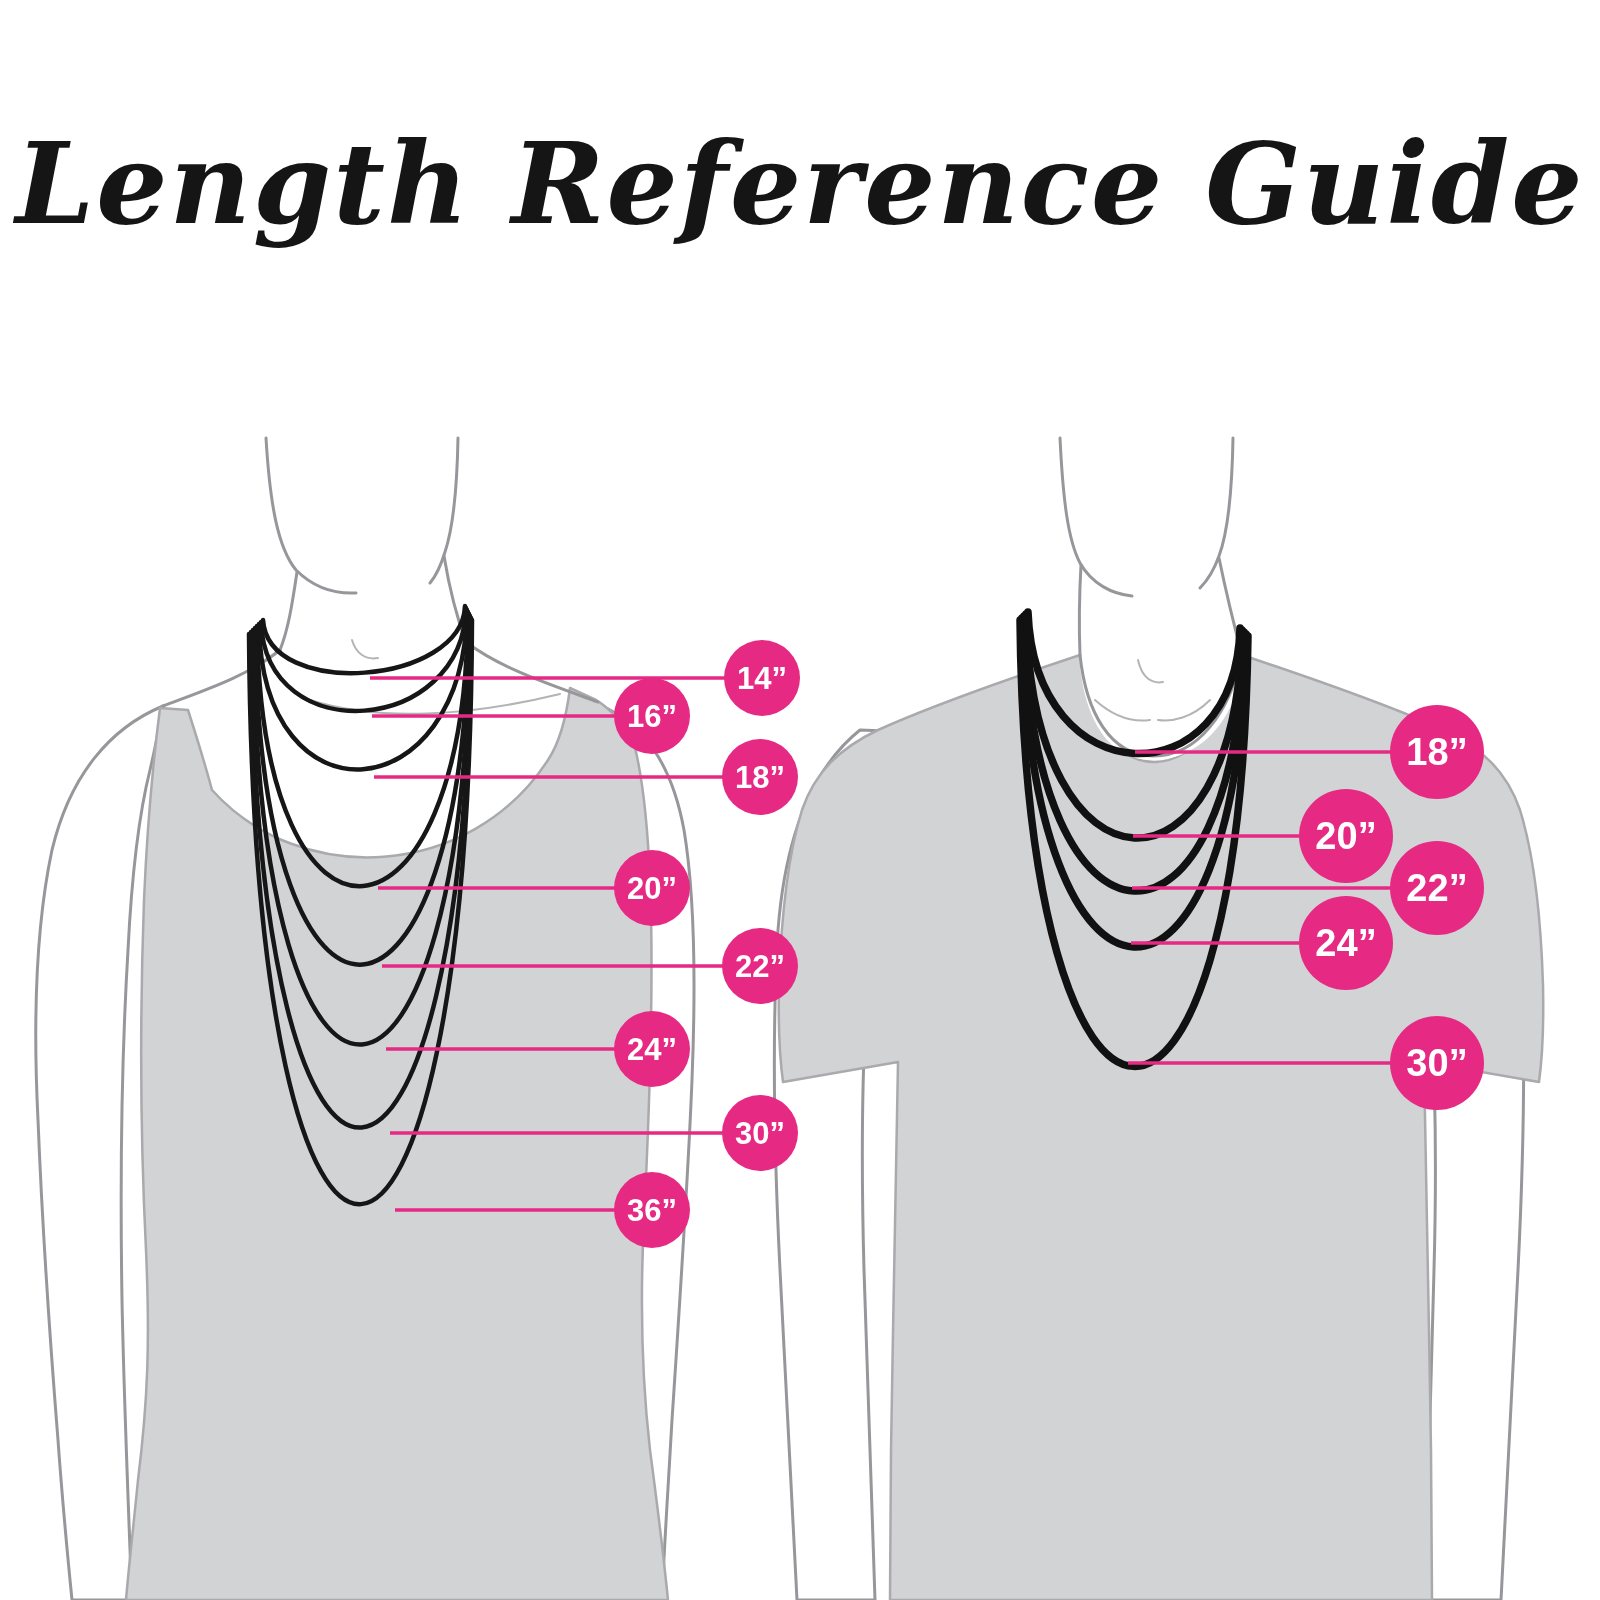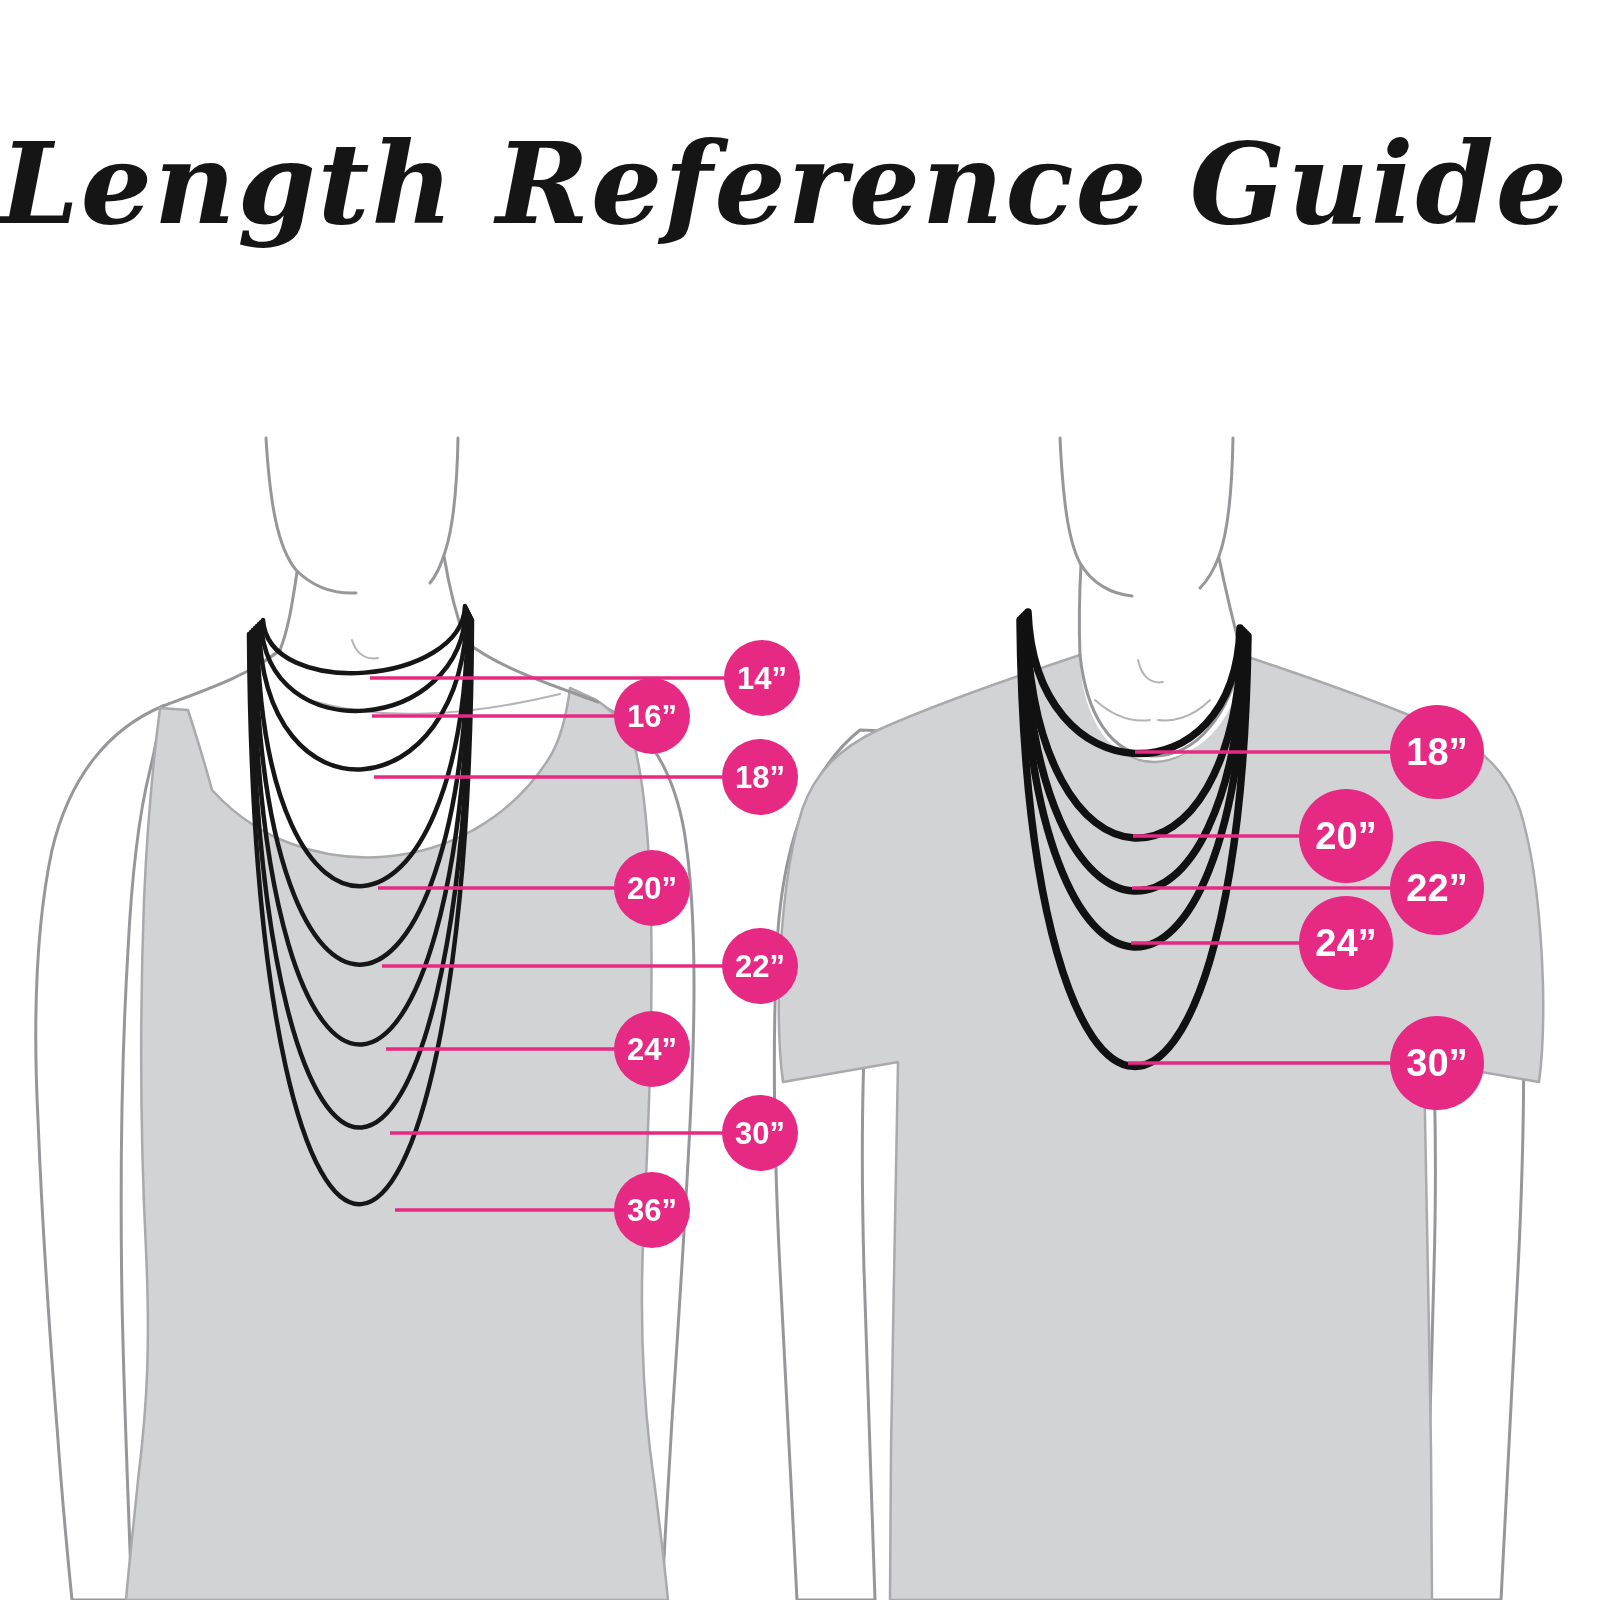--- a/index.html
+++ b/index.html
@@ -1,18 +1,18 @@
 <!DOCTYPE html>
 <html><head>
 <meta charset="utf-8">
 <style>
   html,body{margin:0;padding:0;background:#ffffff;}
   .canvas{position:relative;width:1600px;height:1600px;background:#ffffff;overflow:hidden;
           font-family:"Liberation Sans",sans-serif;}
-  .title{position:absolute;top:118px;left:0;width:1600px;text-align:left;
+  .title{position:absolute;top:118px;left:0;width:1600px;text-align:center;
          font-family:"DejaVu Serif",serif;font-style:italic;font-weight:bold;
          font-size:112px;letter-spacing:2px;color:#151515;}
   svg{position:absolute;top:0;left:0;}
   .skin{fill:#ffffff;stroke:#97979b;stroke-width:3;stroke-linecap:round;stroke-linejoin:round;}
   .garment{fill:#d2d3d5;stroke:#aaaaae;stroke-width:2.5;stroke-linejoin:round;}
   .outline{fill:none;stroke:#97979b;stroke-width:3;stroke-linecap:round;}
   .faint{fill:none;stroke:#b4b4b8;stroke-width:2;stroke-linecap:round;}
   .necklace-w{fill:none;stroke:#161616;stroke-width:4.5;stroke-linecap:round;}
   .necklace-m{fill:none;stroke:#111111;stroke-width:7.5;stroke-linecap:round;}
   .pink-line{stroke:#e62a84;stroke-width:3.5;}

